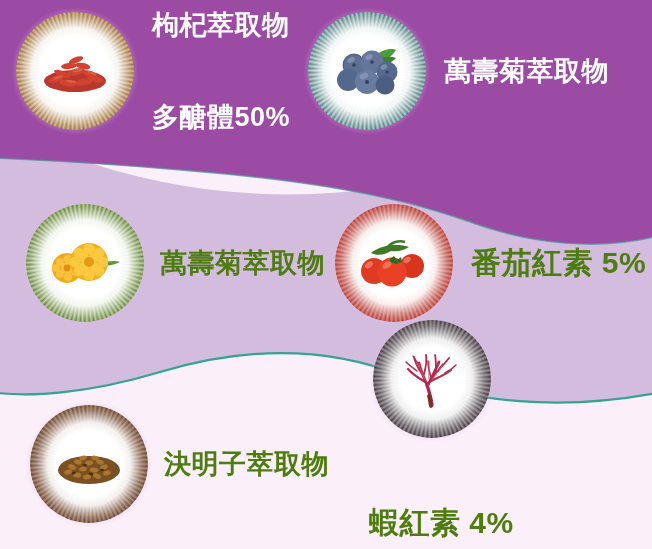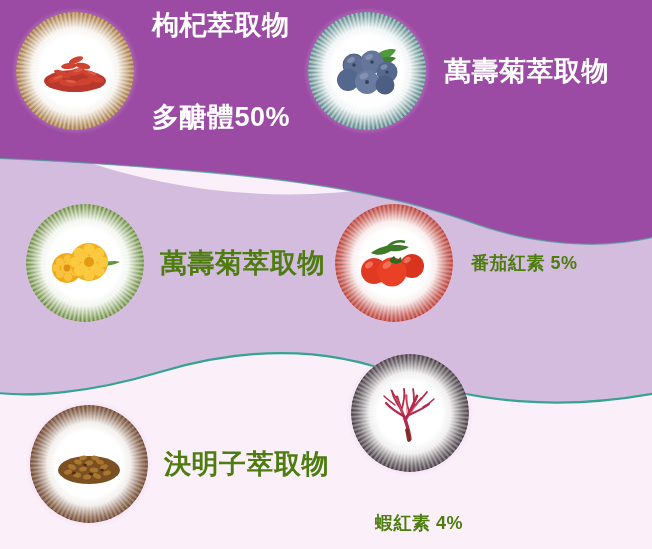--- a/index.html
+++ b/index.html
@@ -85,21 +85,21 @@
   .label {
     font-weight: bold;
     line-height: 1.13;
     letter-spacing: 0.5px;
     white-space: pre;
   }
   .label .l1, .label .l2 { display: block; }
   .label-light { color: #ffffff; }
   .label-dark  { color: #4d7c0f; }
   .t-big   { font-size: 27px; }
-  .t-mid   { font-size: 18px; }
+  .t-mid   { font-size: 30px; }
 </style>
 </head>
 <body>
 
 <div id="poster">
 
   <svg id="bg-svg" viewBox="0 0 652 549">
     <defs>
       <clipPath id="clipAll">
           <rect x="0" y="0" width="652" height="549"></rect>

